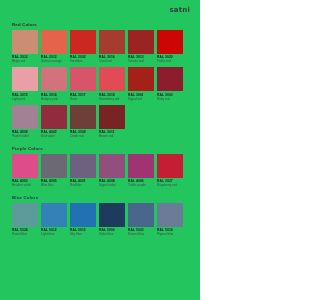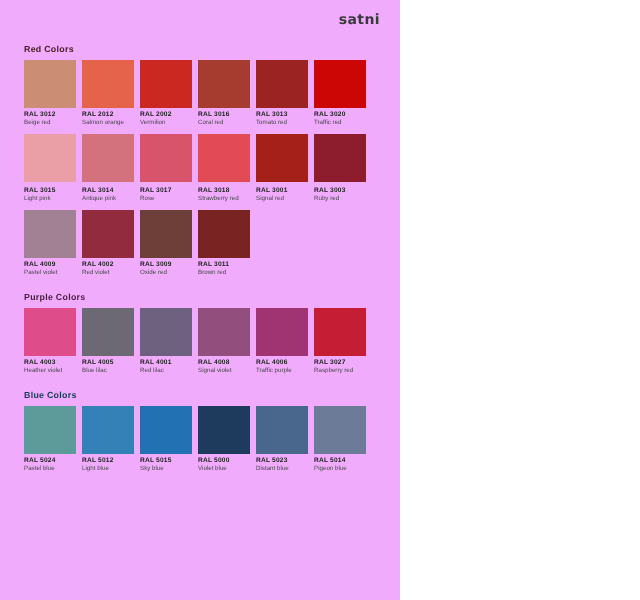--- a/index.html
+++ b/index.html
@@ -10,21 +10,21 @@
     width: 200px;
     height: 300px;
     background: #ffffff;
     font-family: "Liberation Sans", sans-serif;
     overflow: hidden;
   }
   .page {
     position: relative;
     width: 200px;
     height: 300px;
-    background: #f0abfc;
+    background: #22c55e;
     box-sizing: border-box;
   }
   .brand {
     position: absolute;
     top: 6px;
     right: 10px;
     font-size: 7px;
     font-weight: bold;
     letter-spacing: 0.2px;
     color: #3a3a3a;

